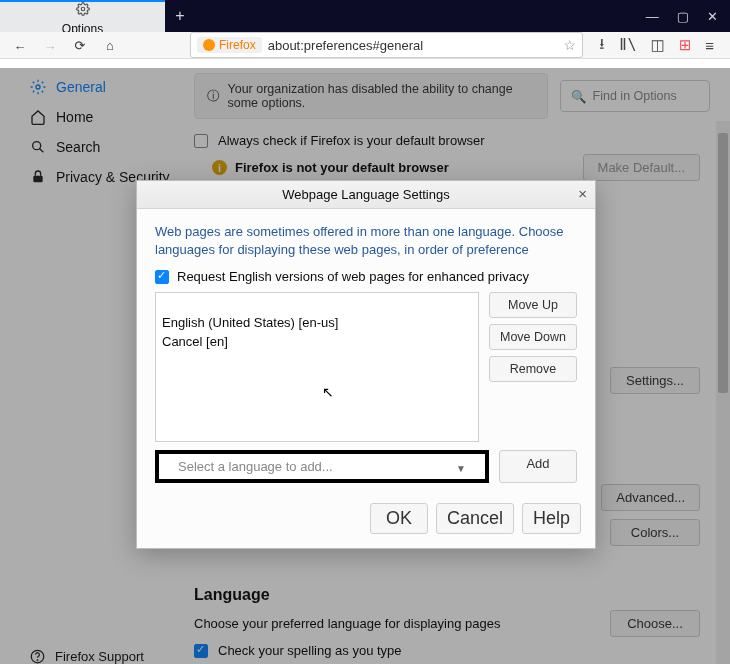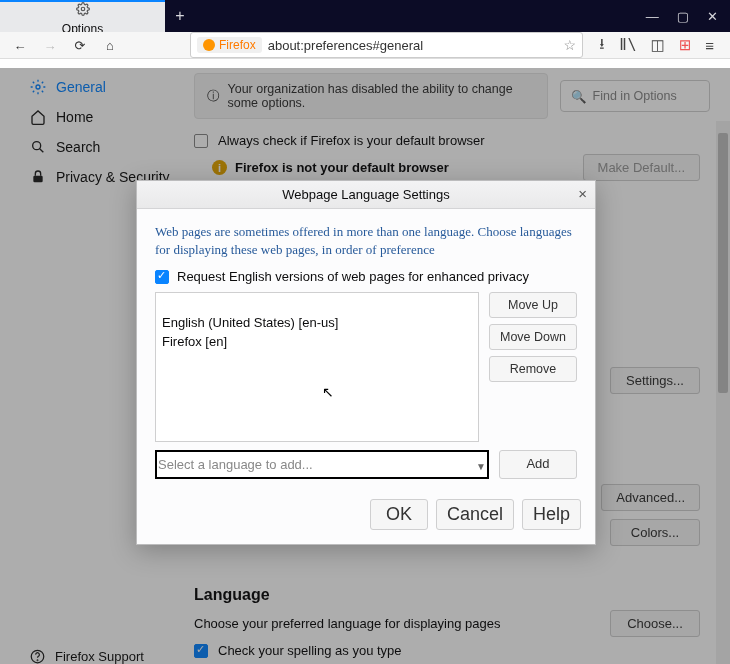--- a/index.html
+++ b/index.html
@@ -56,29 +56,29 @@
   .scrollthumb { position:absolute; top:12px; left:2px; width:10px; height:260px; background:#c1c1c1; border-radius:2px; }
 
   
   .overlay { position:absolute; inset:0; background:rgba(20,20,20,0.35); }
 
   
   .dialog { position:absolute; left:136px; top:180px; width:460px; background:#fcfcfd; border:1px solid #bcbcbd; box-shadow:0 6px 24px rgba(0,0,0,0.25); }
   .dlg-title { background:linear-gradient(#f3f3f4,#e9e9ea); border-bottom:1px solid #d4d4d6; padding:6px 10px; display:flex; align-items:center; justify-content:center; position:relative; font-size:13px; }
   .dlg-title .dlg-close { position:absolute; right:8px; top:4px; font-size:15px; color:#555; }
   .dlg-body { padding:14px 18px 10px; }
-  .dlg-desc { color:#275a9a; font-size:13px; line-height:1.4; margin-bottom:10px;font-family:Liberation Serif, serif; }
+  .dlg-desc { color:#275a9a; font-size:13px; line-height:1.4; margin-bottom:10px; }
   .dlg-check { display:flex; gap:8px; align-items:center; font-size:13px; margin-bottom:8px; }
   .lang-area { display:flex; gap:10px; }
   .lang-list { flex:1; height:150px; border:1px solid #cfcfd0; background:#fff; padding:20px 6px; font-size:13px; overflow:auto; }
   .lang-list div { padding:2px 0; }
   .lang-btns { width:88px; display:flex; flex-direction:column; gap:6px; }
   .lang-btns .btn { font-size:12.5px; padding:5px 0; text-align:center; }
   .lang-add-row { display:flex; gap:10px; margin-top:8px; }
-  .lang-select { flex:1; border:2px solid #000000; background:#fff; color:#888; padding:5px 1px; font-size:13px; display:flex; align-items:flex-end; justify-content:space-between; }
+  .lang-select { flex:1; border:4px solid #000000; background:#fff; color:#888; padding:5px 19px; font-size:13px; display:flex; align-items:flex-end; justify-content:space-between; }
   .dlg-footer { display:flex; justify-content:flex-end; gap:8px; padding:10px 14px 14px; }
   .dlg-footer .btn { min-width:58px; text-align:center; font-size:18px; padding:4px 10px; }
 
   
   .cursor { position:absolute; left:322px; top:384px; font-size:14px; color:#000; pointer-events:none; }
 
   svg { display:block; }
 </style>
 </head>
 <body>
@@ -238,21 +238,21 @@
     </div>
     <div class="dlg-body">
       <div class="dlg-desc">Web pages are sometimes offered in more than one language. Choose languages for displaying these web pages, in order of preference</div>
       <div class="dlg-check">
         <span class="cb on"></span>
         <span>Request English versions of web pages for enhanced privacy</span>
       </div>
       <div class="lang-area">
         <div class="lang-list">
           <div>English (United States) [en-us]</div>
-          <div>Firefox [en]</div>
+          <div>Cancel [en]</div>
         </div>
         <div class="lang-btns">
           <span class="btn">Move Up</span>
           <span class="btn">Move Down</span>
           <span class="btn">Remove</span>
         </div>
       </div>
       <div class="lang-add-row">
         <div class="lang-select">
           <span>Select a language to add...</span>

